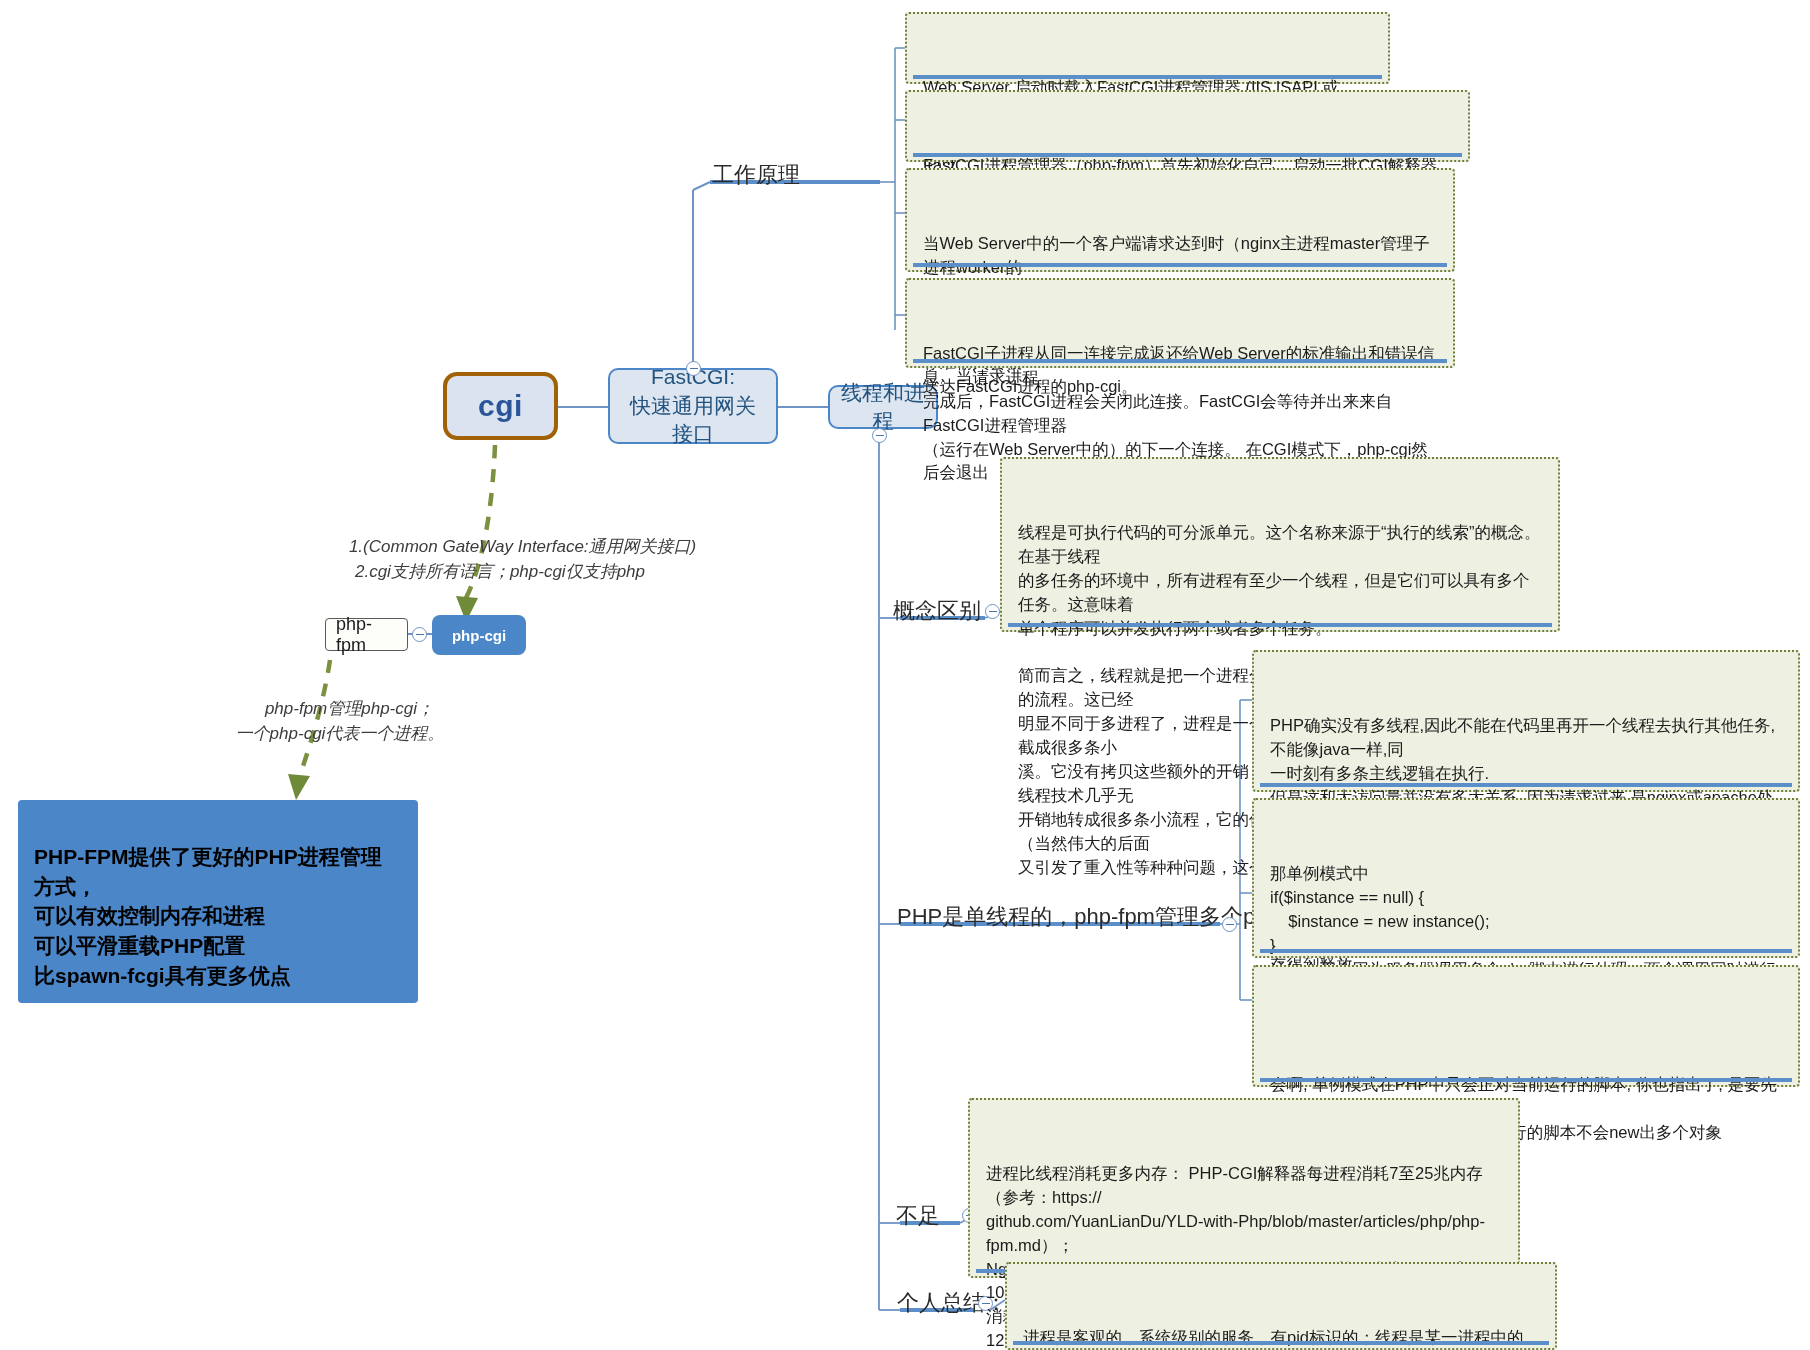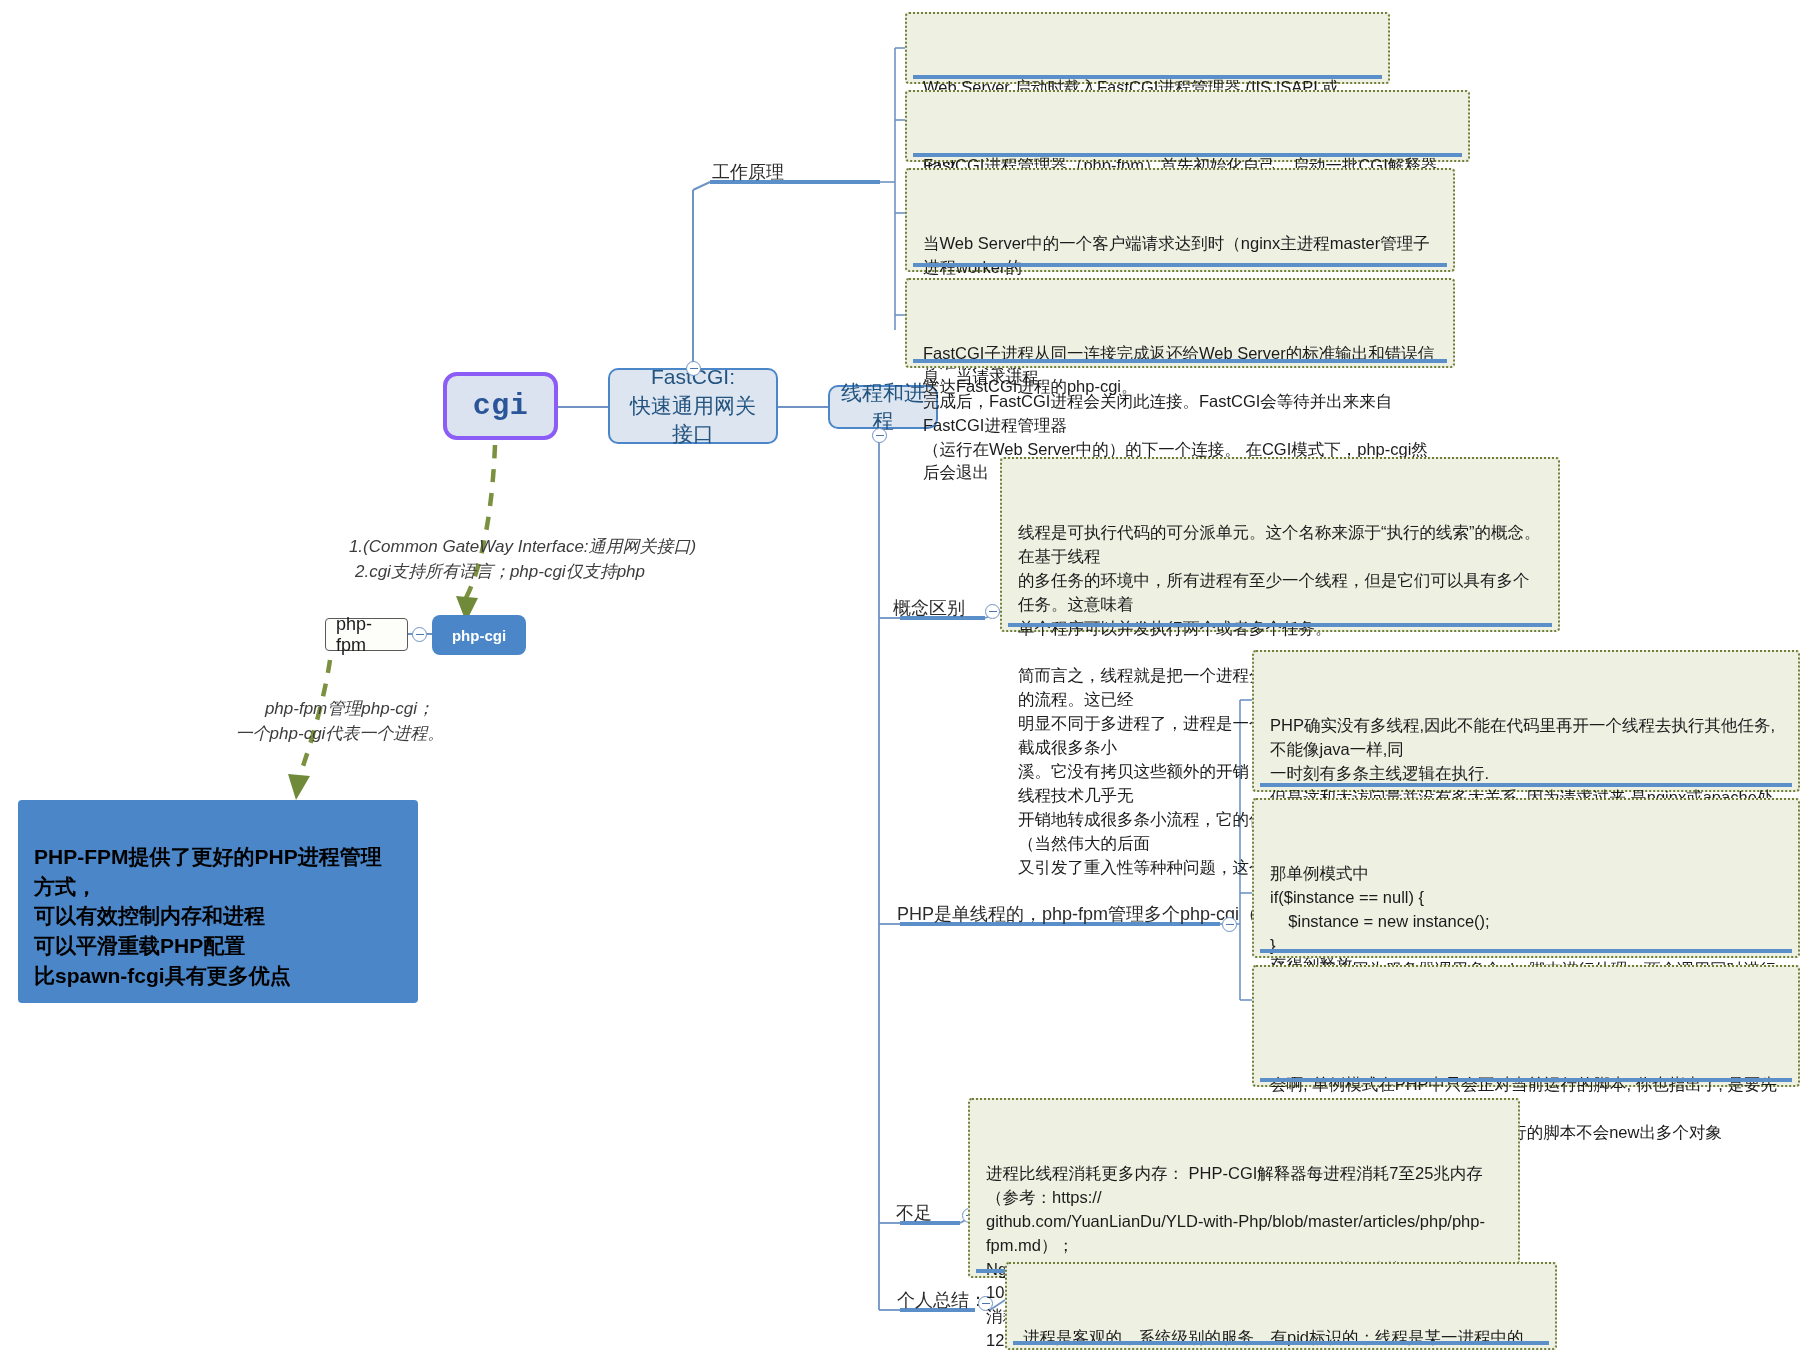--- a/index.html
+++ b/index.html
@@ -29,30 +29,29 @@
   }
 
   
   .node {
     position: absolute;
     box-sizing: border-box;
   }
 
   .root-node {
     background: #dce3f0;
-    border: 4px solid #8b5cf6;
+    border: 4px solid #a16207;
     border-radius: 14px;
     color: #2a5699;
     font-weight: bold;
     font-size: 30px;
     display: flex;
     align-items: center;
     justify-content: center;
     letter-spacing: 0.5px;
-    font-family: Liberation Mono, monospace;
   }
 
   .blue-node {
     background: #dde5f1;
     border: 2px solid #4a86c8;
     border-radius: 10px;
     color: #23547f;
     font-size: 21px;
     display: flex;
     align-items: center;
@@ -92,21 +91,21 @@
     font-weight: bold;
     font-size: 21px;
     line-height: 1.42;
     padding: 12px 16px;
     border-radius: 4px;
   }
 
   
   .branch-label {
     position: absolute;
-    font-size: 18px;
+    font-size: 22px;
     color: #2b2b2b;
     white-space: nowrap;
   }
 
   
   .note {
     position: absolute;
     box-sizing: border-box;
     background: #eef0e2;
     border: 2px dotted #6f7f3a;

